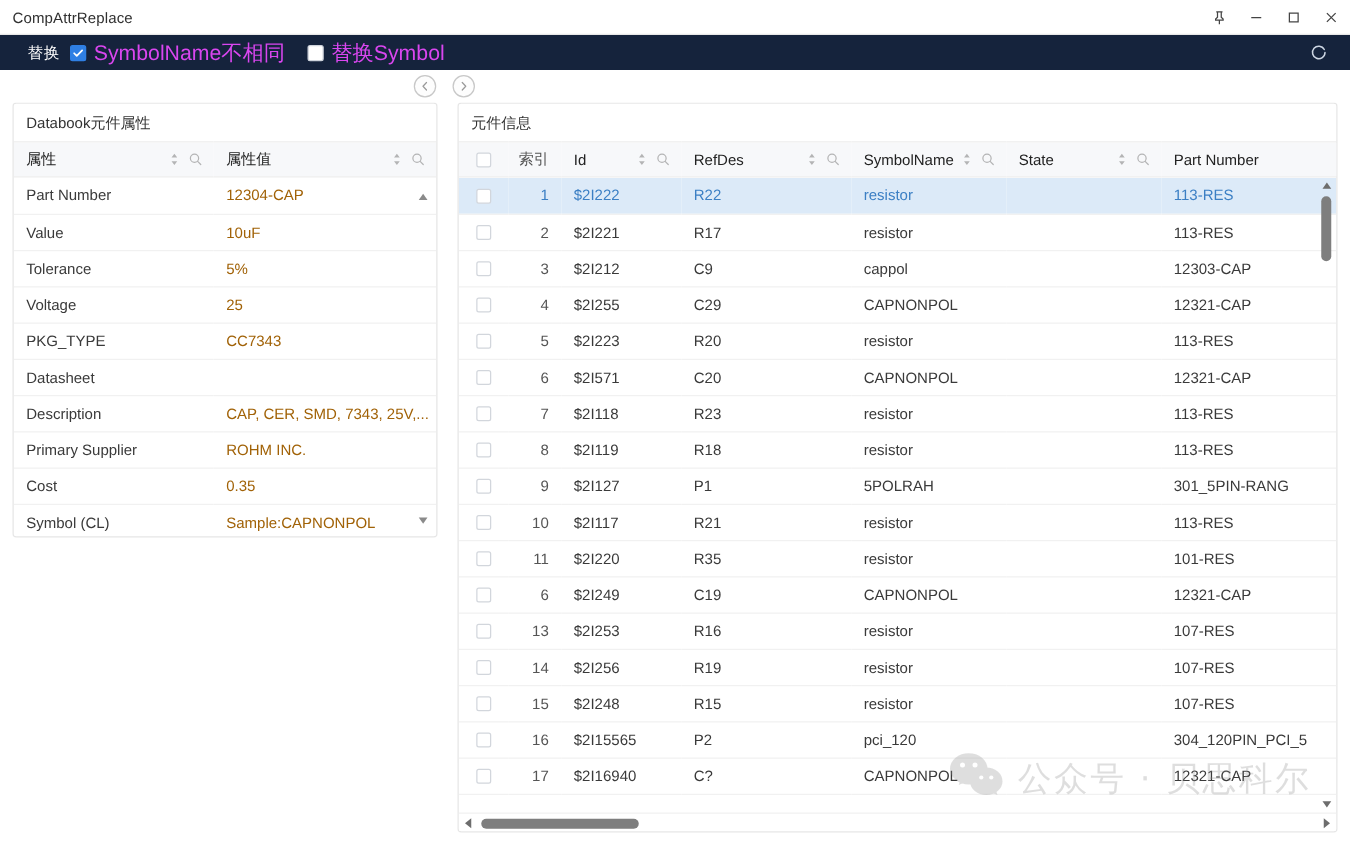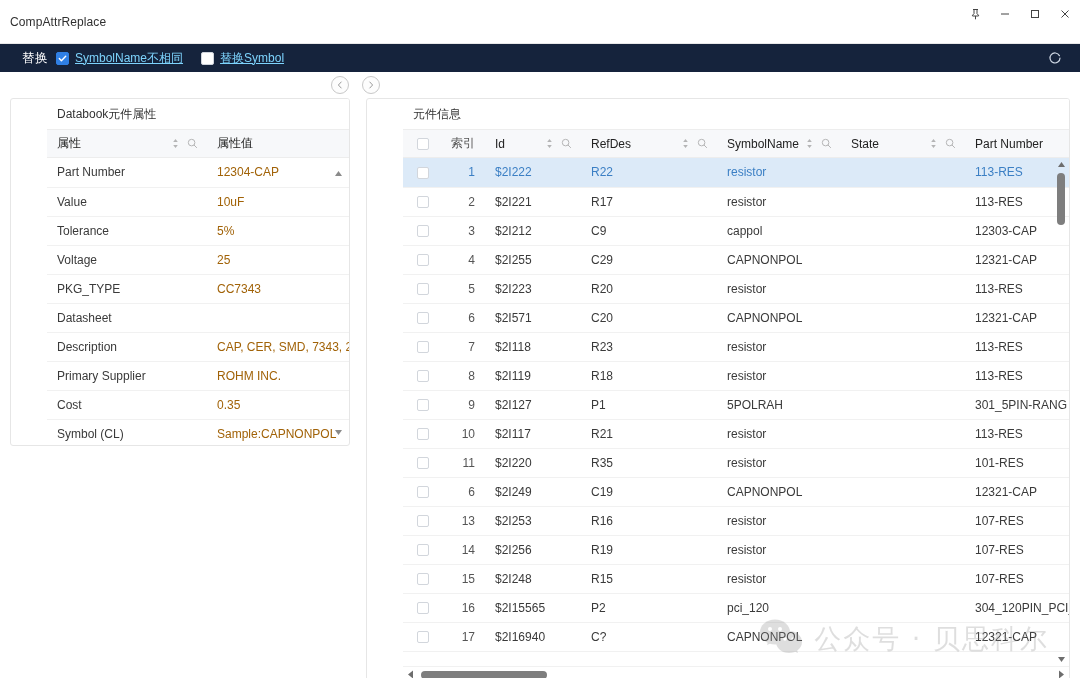--- a/index.html
+++ b/index.html
@@ -6,21 +6,21 @@
   html, body {
     width: 1080px; height: 678px;
     overflow: hidden;
     background: #ffffff;
     font-family: "Liberation Sans", "DejaVu Sans", sans-serif;
     -webkit-font-smoothing: antialiased;
   }
 
   
   .titlebar {
-    height: 44px;
+    height: 28px;
     background: #ffffff;
     border-bottom: 1px solid #e8e8e8;
     display: flex;
     align-items: center;
     position: relative;
   }
   .titlebar-title {
     font-size: 12px;
     color: #303030;
     padding-left: 10px;
@@ -67,21 +67,21 @@
     width: 13px; height: 13px;
     border-radius: 2px;
     background: #ffffff;
     border: 1px solid #cfd4dc;
     display: flex; align-items: center; justify-content: center;
     flex: 0 0 auto;
   }
   .cbx.on { background: #2f7fe4; border-color: #2f7fe4; }
   .cbx svg { display: none; }
   .cbx.on svg { display: block; }
-  .tb-check-label { font-size: 12px; color: #7dd3fc; white-space: nowrap; text-decoration: underline; }
+  .tb-check-label { font-size: 17px; color: #d946ef; white-space: nowrap; }
   .tb-refresh {
     position: absolute;
     right: 14px; top: 0;
     height: 28px;
     display: flex; align-items: center; justify-content: center;
     width: 22px;
     cursor: pointer;
   }
 
   
@@ -113,21 +113,20 @@
     gap: 0;
   }
 
   .panel {
     background: #ffffff;
     border: 1px solid #e6e6e6;
     border-radius: 3px;
     display: flex;
     flex-direction: column;
     overflow: hidden;
-    padding-left: 36px;
   }
   .panel-left { width: 340px; height: 348px; flex: 0 0 auto; }
   .panel-spacer { width: 16px; flex: 0 0 auto; }
   .panel-right { flex: 1 1 auto; height: 584px; }
 
   .panel-title {
     font-size: 12px;
     color: #333333;
     padding: 7px 10px 6px 10px;
     background: #ffffff;

